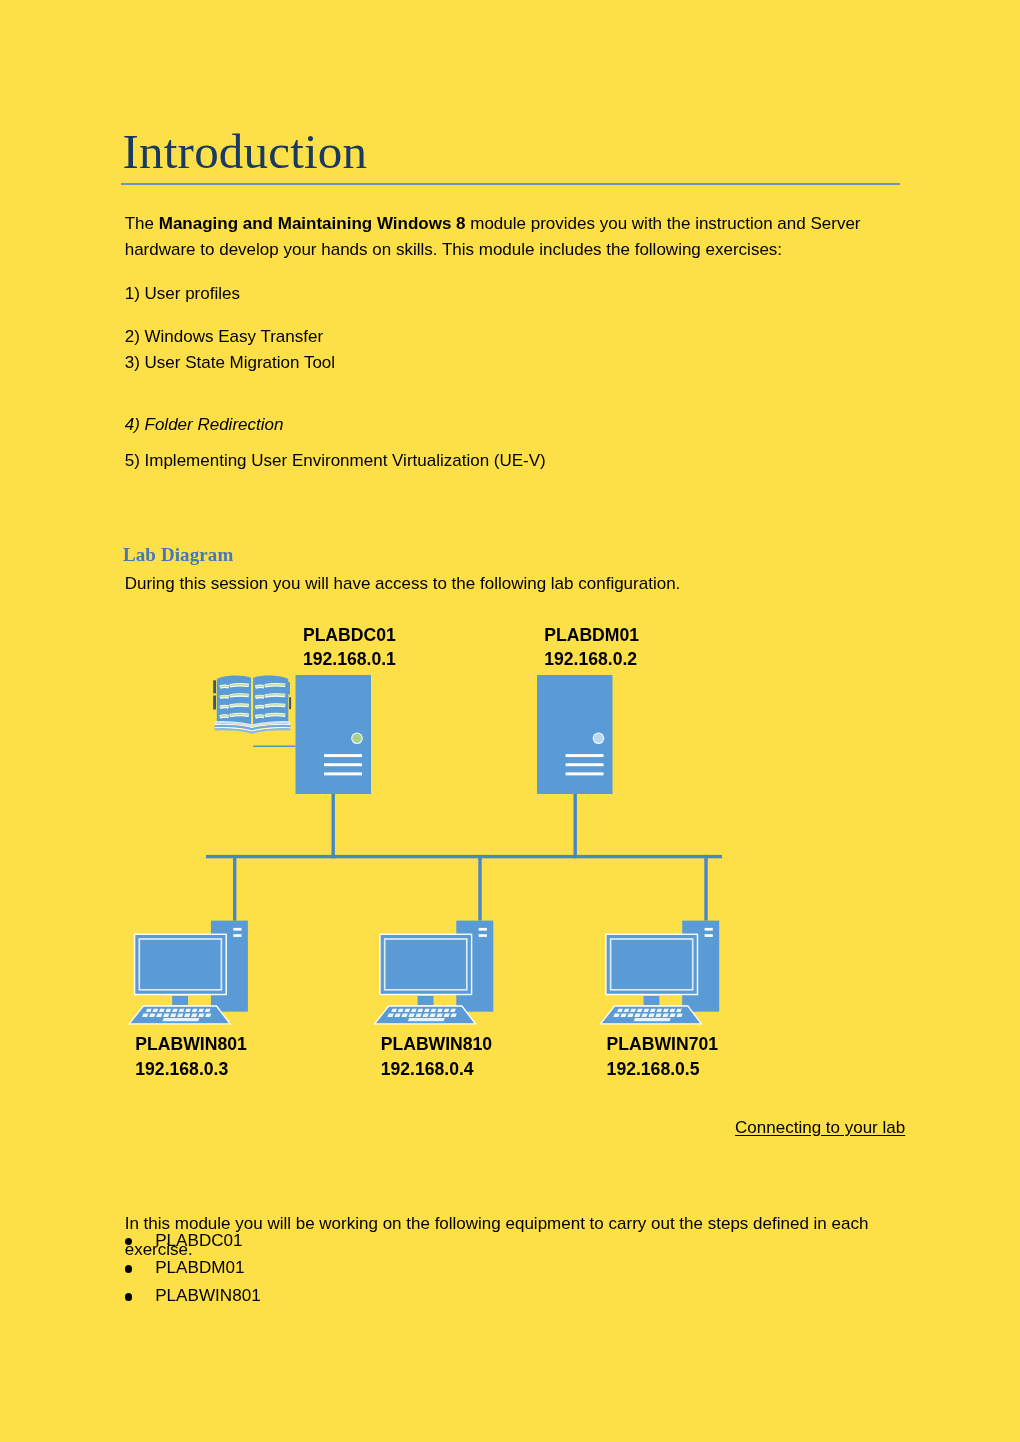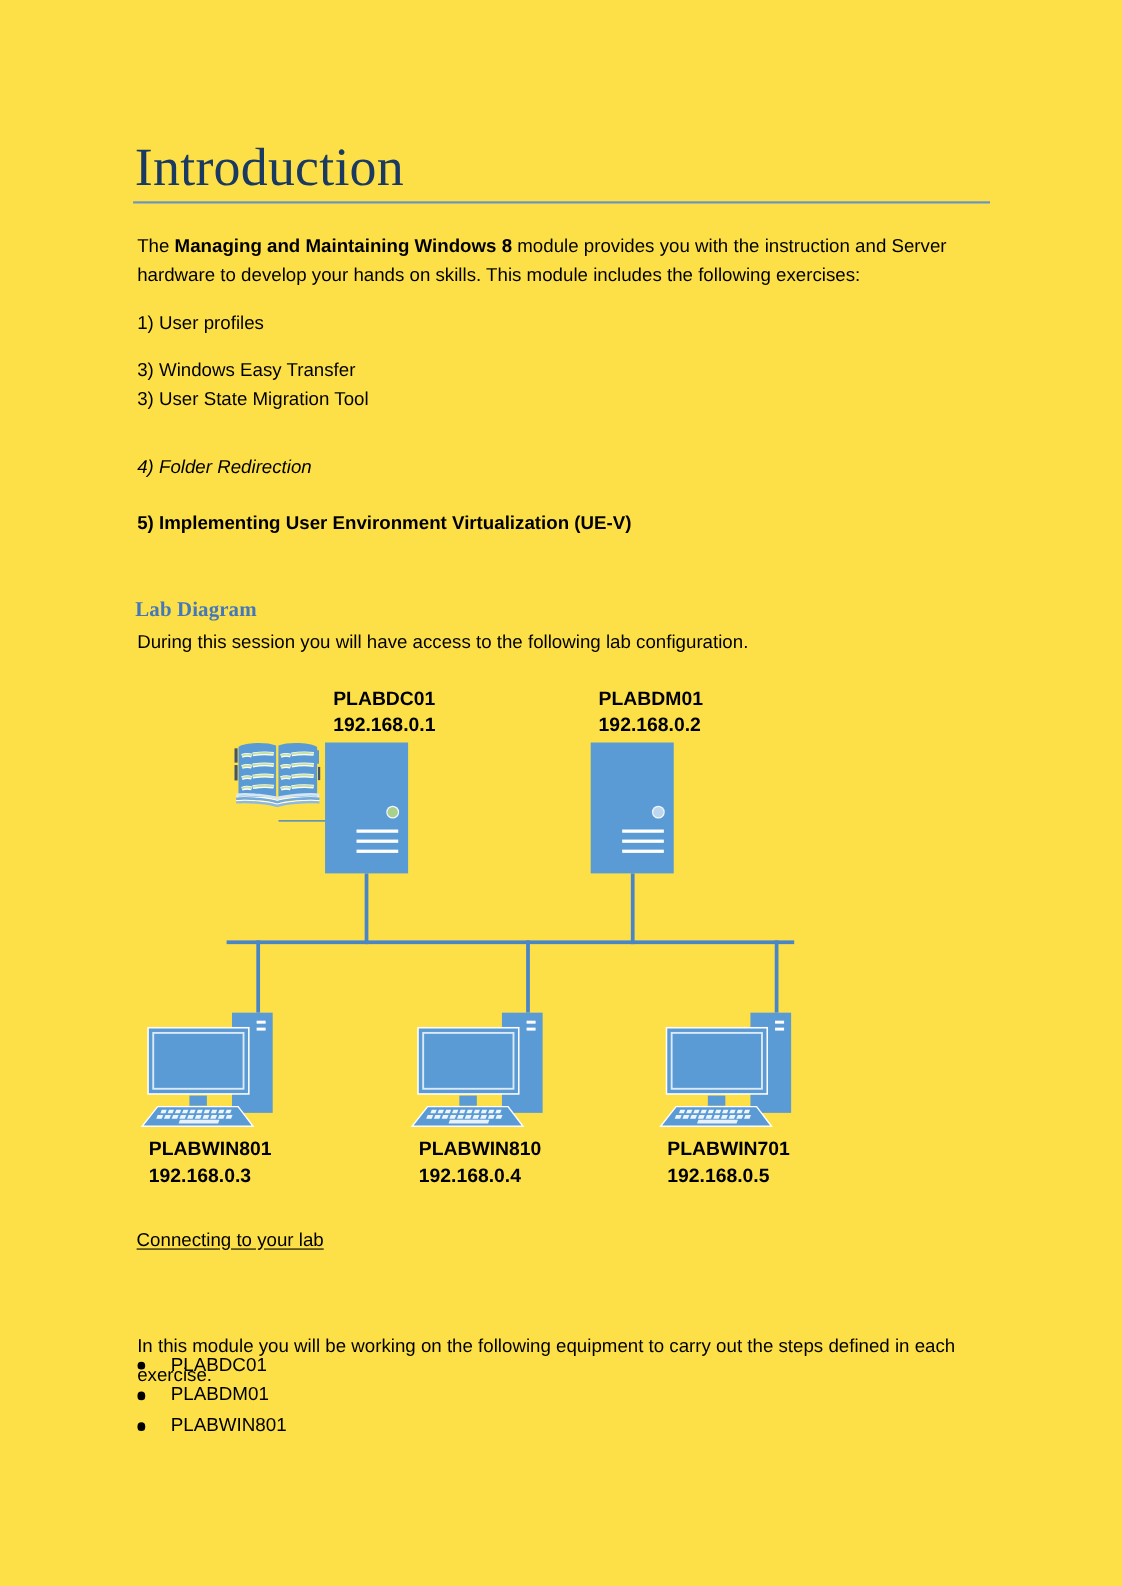--- a/index.html
+++ b/index.html
@@ -30,24 +30,24 @@
 
 <div class="page">
   <div class="content">
 
     <h1 class="doc-title">Introduction</h1>
     <div class="title-rule"></div>
 
     <p class="body" style="top:211.1px;"><span>The </span><b>Managing and Maintaining Windows 8</b><span> module provides you with the instruction and Server hardware to develop your hands on skills. This module includes the following exercises:</span></p>
 
     <p class="body" style="top:280.8px;">1) User profiles</p>
-    <p class="body" style="top:324.4px;">3) Windows Easy Transfer</p>
+    <p class="body" style="top:324.4px;">2) Windows Easy Transfer</p>
     <p class="body" style="top:350px;">3) User State Migration Tool</p>
     <p class="body" style="top:411.7px;font-style:italic;">4) Folder Redirection</p>
-    <p class="body" style="top:463px;font-weight:bold;">5) Implementing User Environment Virtualization (UE-V)</p>
+    <p class="body" style="top:448px;">5) Implementing User Environment Virtualization (UE-V)</p>
 
     <h2 class="h2" style="top:542.3px;">Lab Diagram</h2>
     <p class="body" style="top:571.4px;">During this session you will have access to the following lab configuration.</p>
 
     <div class="diagram" style="top:610px;left:0px;">
       <svg id="diagram-svg" width="780" height="480" viewBox="0 0 780 480" xmlns="http://www.w3.org/2000/svg">
           <g>
             <rect x="85" y="244.9" width="516" height="3.4" fill="#4A86C5"></rect>
             <rect x="210.5" y="184" width="3.4" height="64.3" fill="#4A86C5"></rect>
             <rect x="452.5" y="184" width="3.4" height="64.3" fill="#4A86C5"></rect>
@@ -213,21 +213,21 @@
             <path d="M542.70 403.60 h5 l-1.35 3.4 h-5 z" fill="#EEF5FC"></path>
             <path d="M549.70 403.60 h5 l-1.35 3.4 h-5 z" fill="#EEF5FC"></path>
             <path d="M556.70 403.60 h5 l-1.35 3.4 h-5 z" fill="#EEF5FC"></path>
             <path d="M513.9 407.90000000000003 h35.9 l-1.2 3.4 h-35.9 z" fill="#E8F1FA"></path>
             <text x="485.6" y="440.2" font-family="&quot;Liberation Sans&quot;,sans-serif" font-size="17.6" font-weight="700" fill="#000">PLABWIN701</text>
             <text x="485.6" y="464.5" font-family="&quot;Liberation Sans&quot;,sans-serif" font-size="17.6" font-weight="700" fill="#000">192.168.0.5</text>
           </g>
         </svg>
     </div>
 
-    <p class="body underline" style="top:1114.5px;left:3.2px;">Connecting to your lab</p>
+    <p class="body underline" style="top:1114.5px;left:3.2px;text-align:right;">Connecting to your lab</p>
     <p class="body" style="top:1211px;">In this module you will be working on the following equipment to carry out the steps defined in each exercise.</p>
 
     <ul class="ul" style="top:1226.5px;">
       <li><span class="bul">•</span><span>PLABDC01</span></li>
       <li><span class="bul">•</span><span>PLABDM01</span></li>
       <li><span class="bul">•</span><span>PLABWIN801</span></li>
     </ul>
 
   </div>
 </div>

